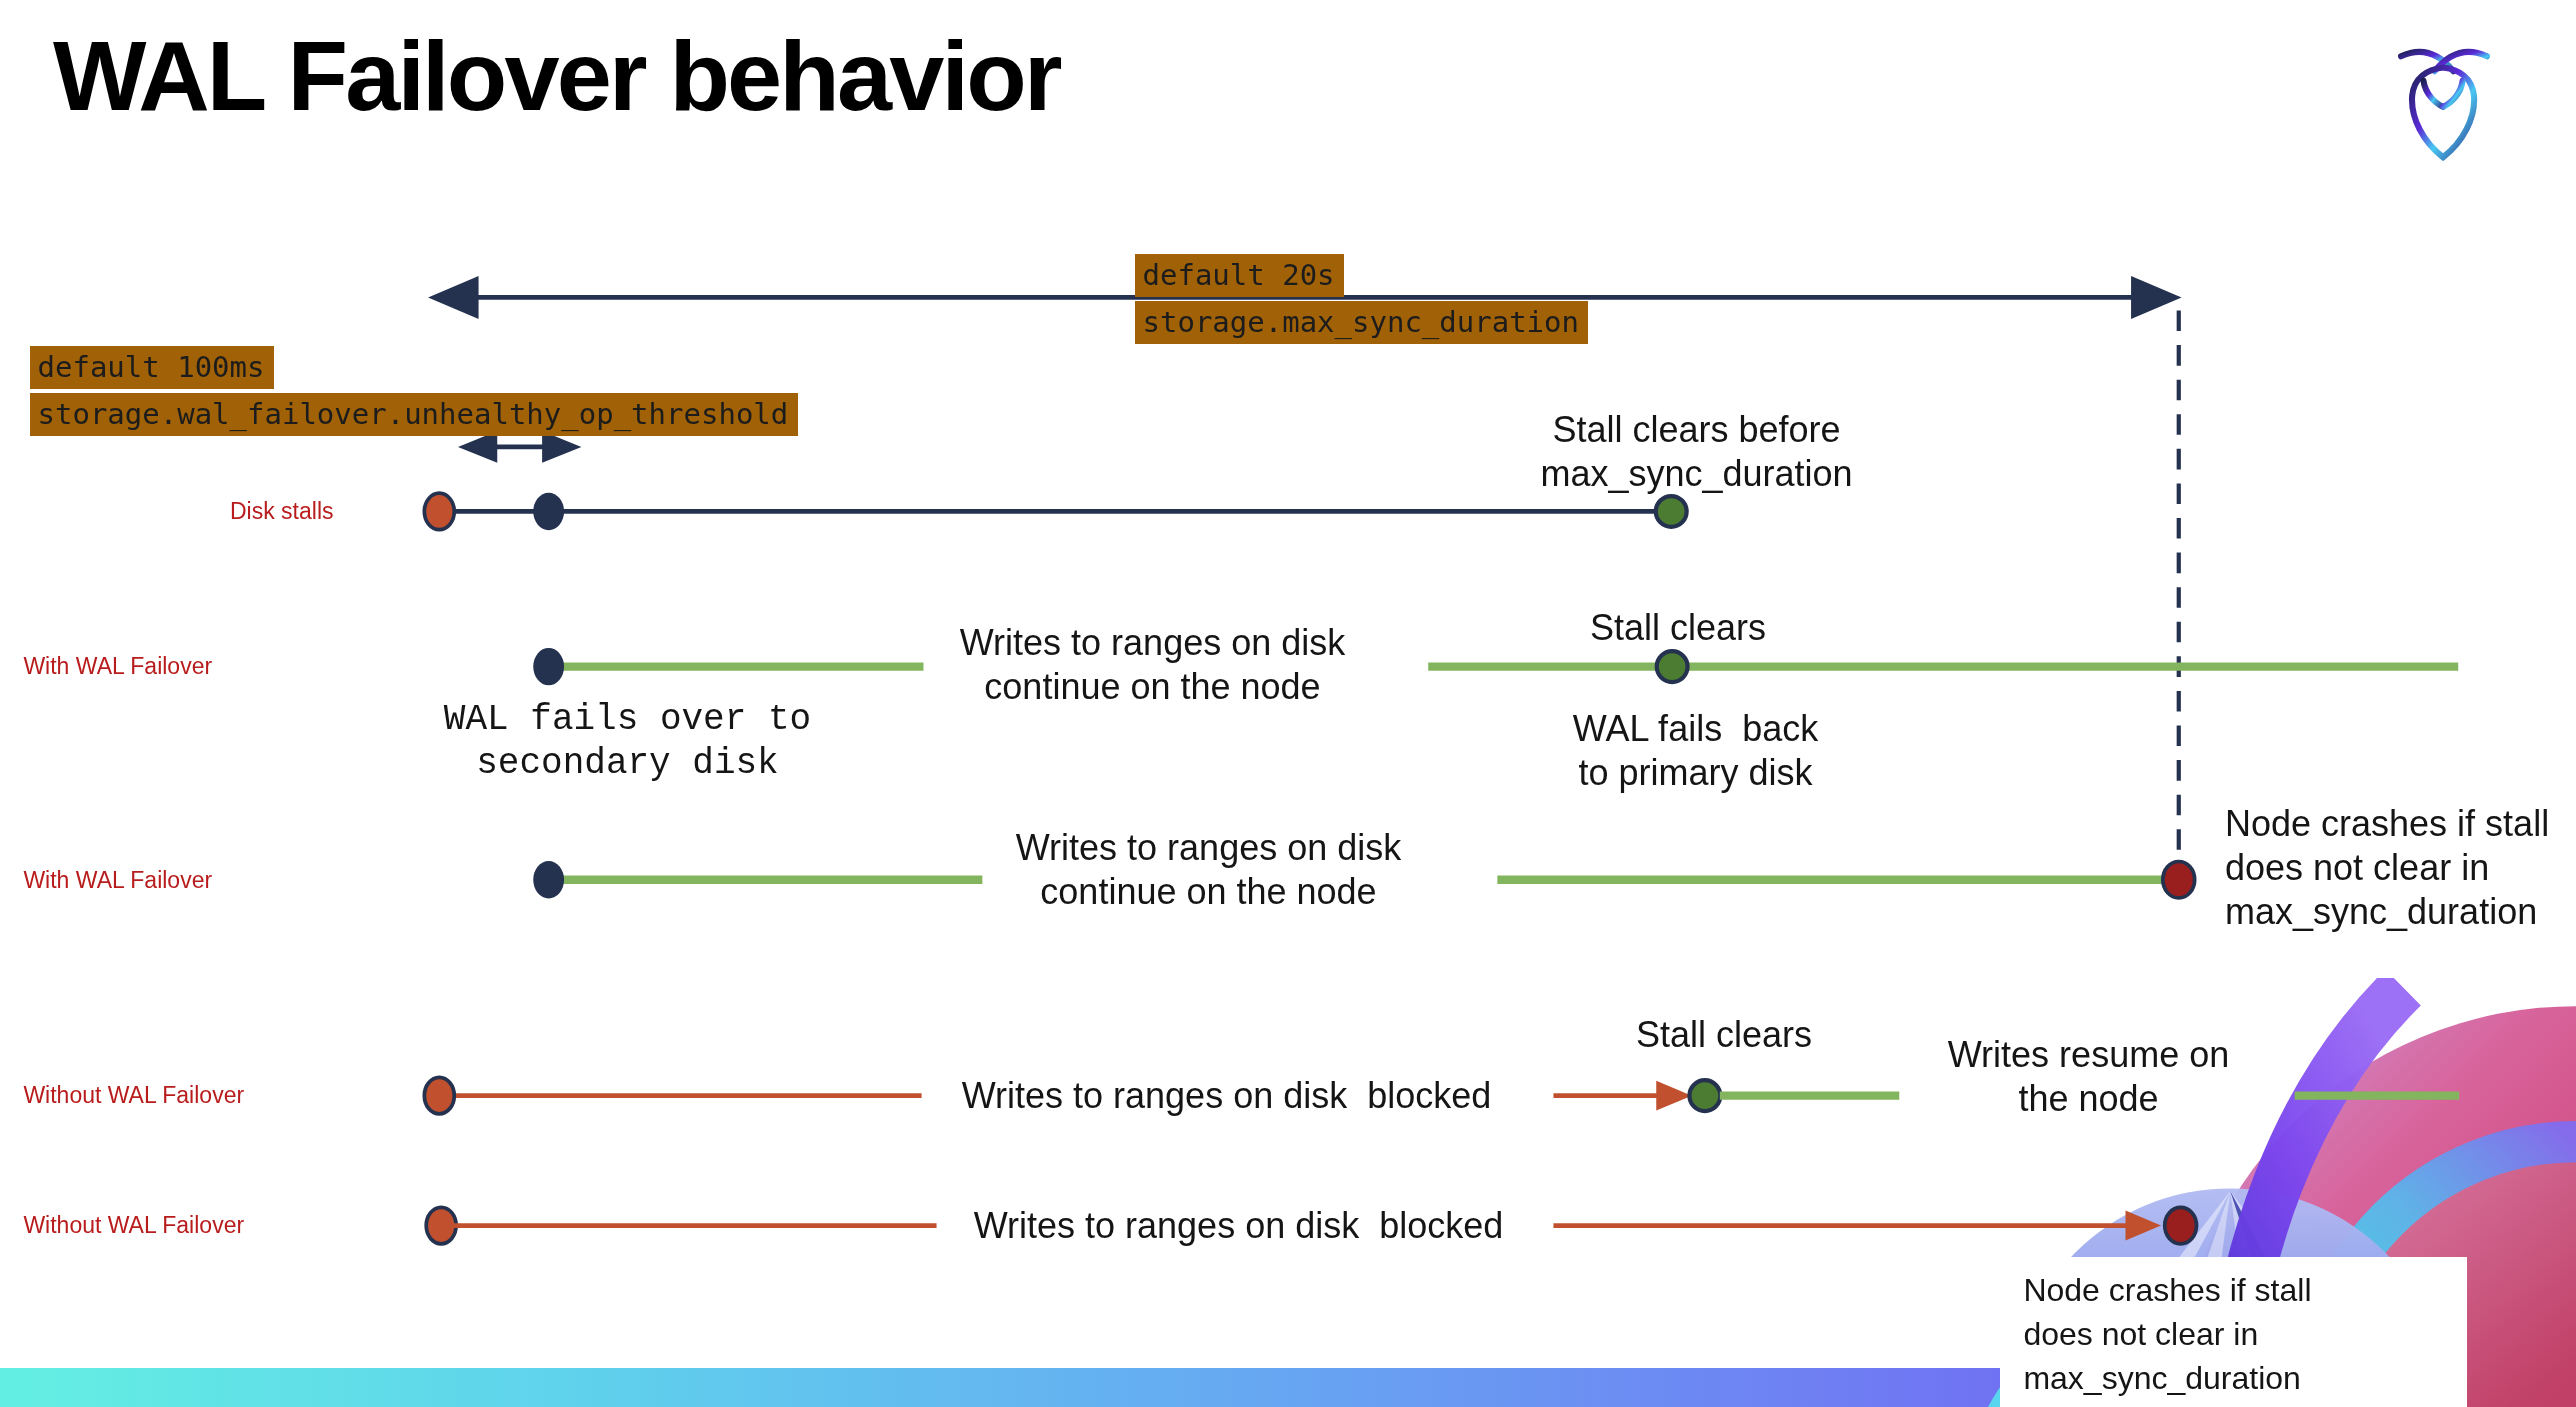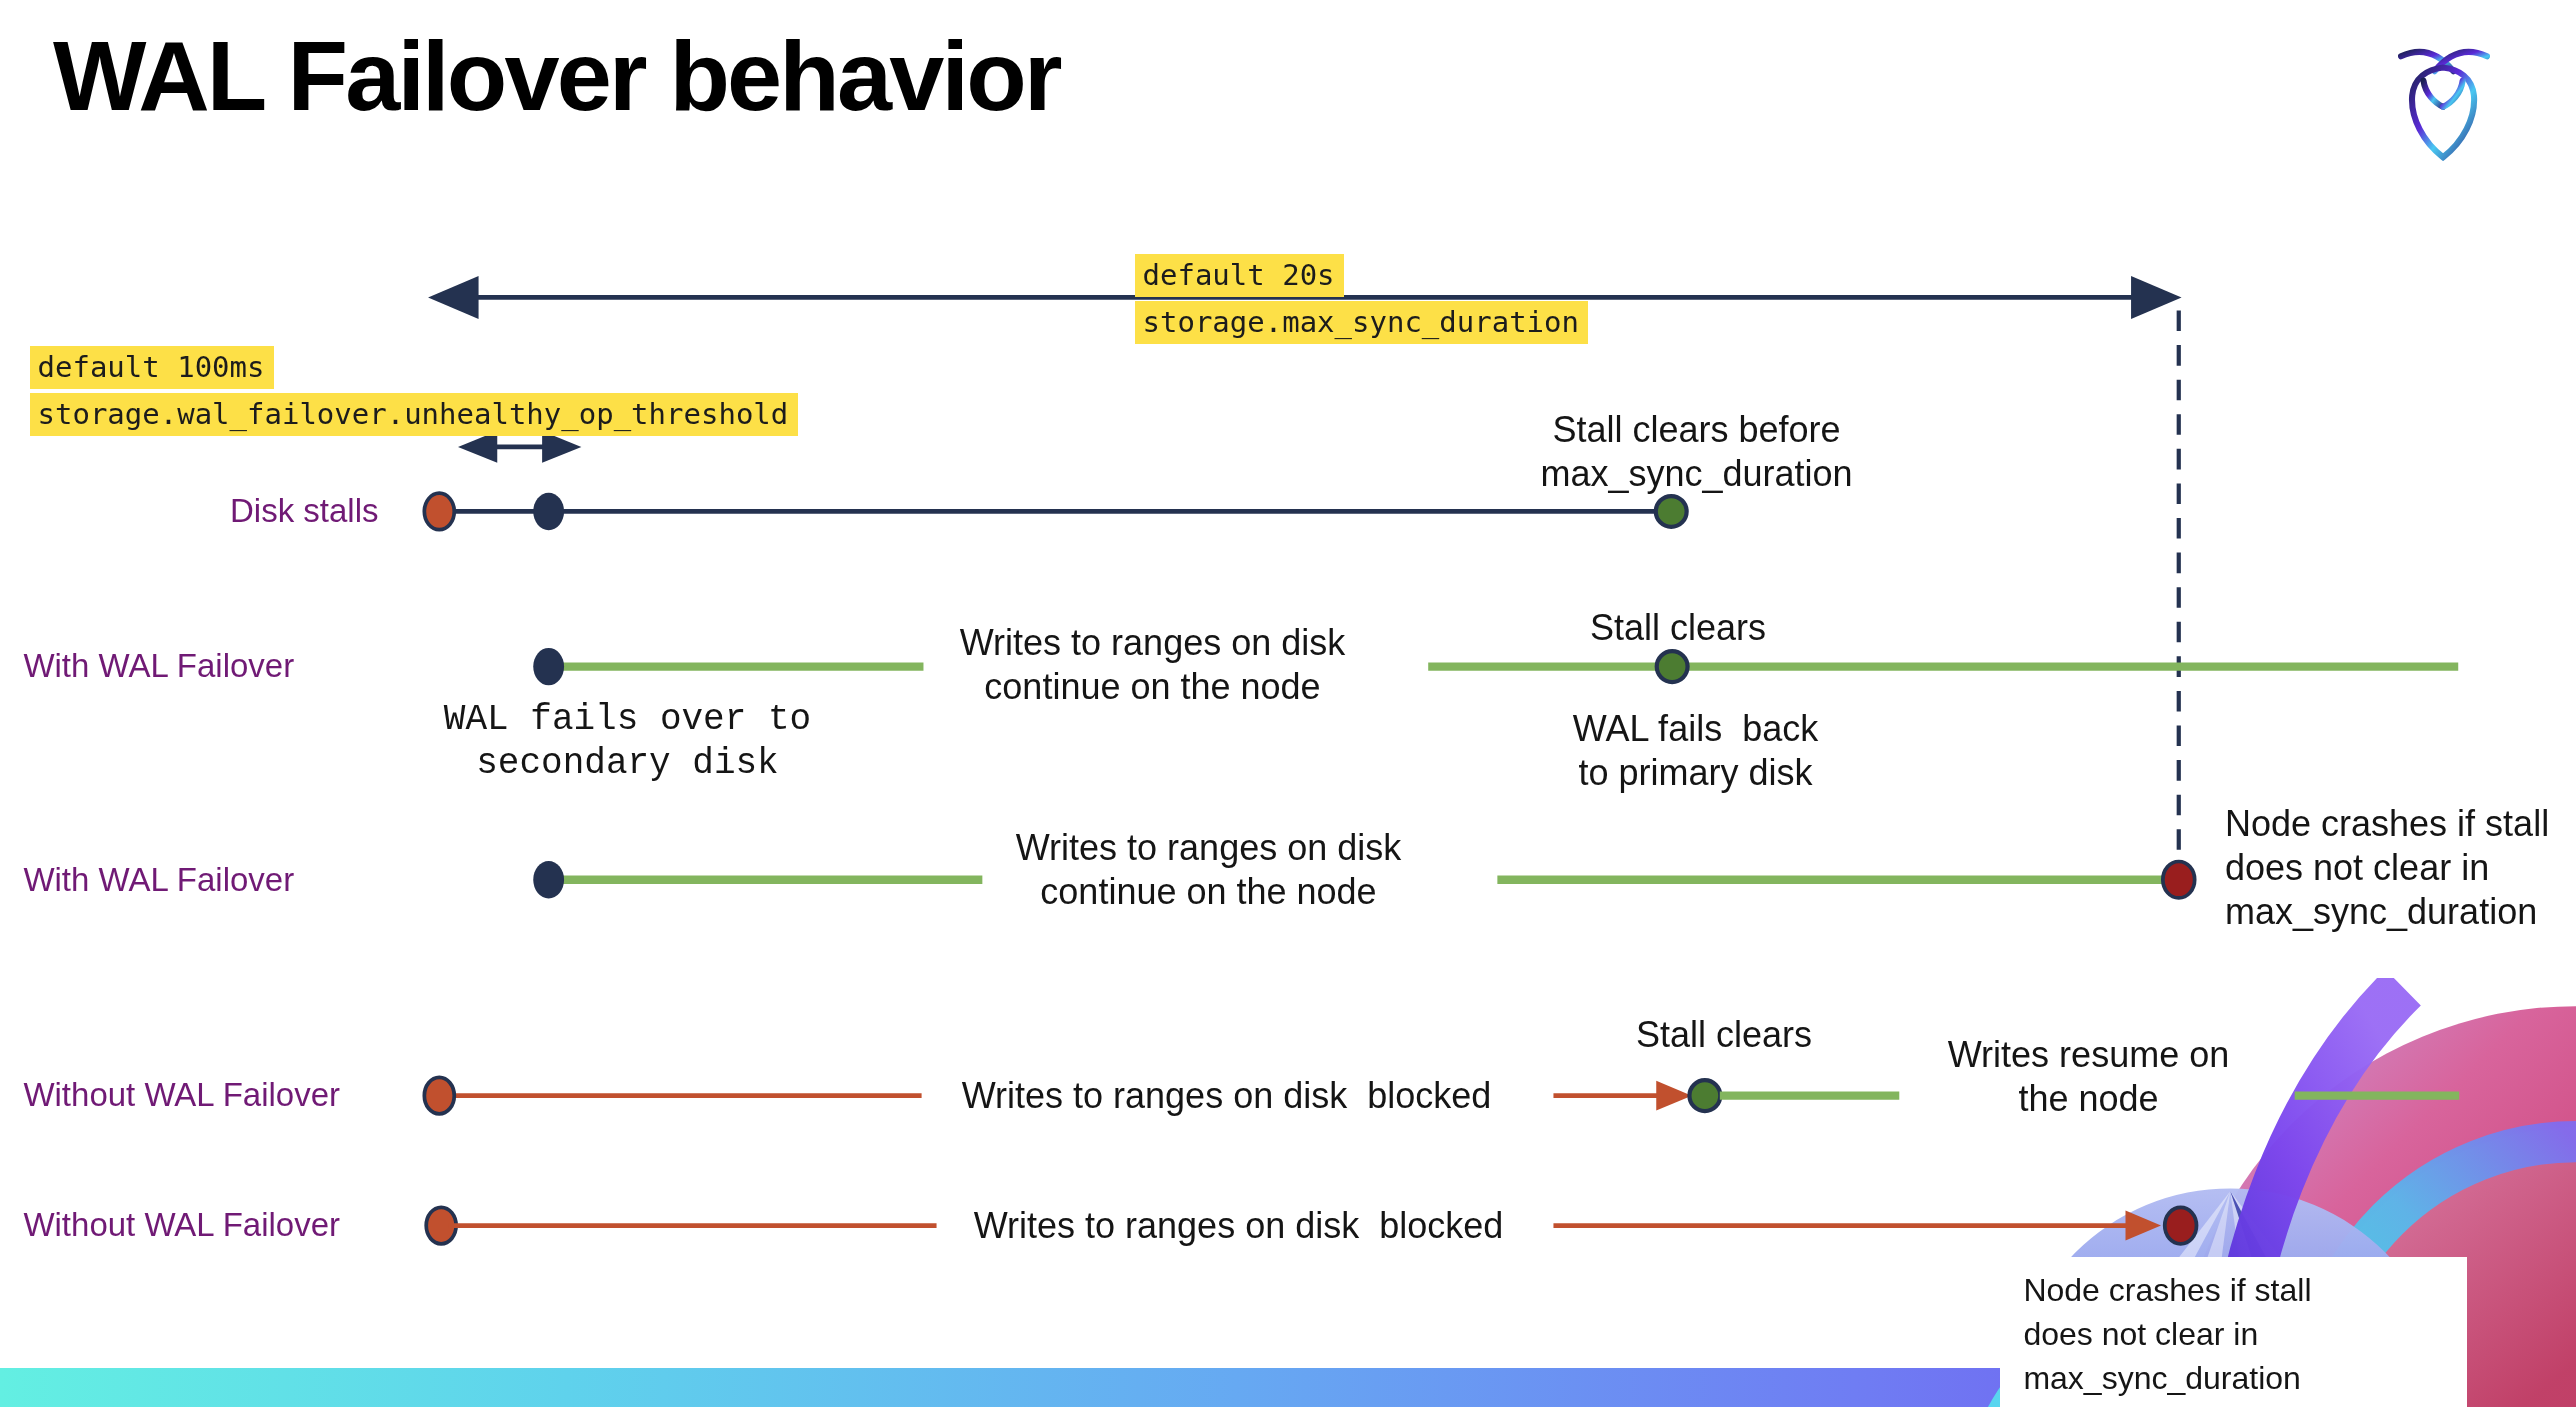--- a/index.html
+++ b/index.html
@@ -3,23 +3,23 @@
 <meta charset="utf-8">
 <style>
   html,body{margin:0;padding:0;background:#fff;}
   body{width:2576px;height:1408px;position:relative;overflow:hidden;
        font-family:"Liberation Sans",sans-serif;color:#111;}
   .title{position:absolute;left:53px;top:17px;margin:0;font-size:99px;line-height:1.2;
          font-weight:bold;letter-spacing:-2.8px;color:#000000;z-index:5;}
   .logo{position:absolute;left:2398px;top:45px;width:92px;height:116px;z-index:5;}
   .code-label{position:absolute;z-index:5;font-family:"DejaVu Sans Mono","Liberation Mono",monospace;
               font-size:29px;color:#1c1c1c;}
-  .code-label span{display:table;background:#fde047;padding:3.7px 9.3px 5.6px 7.5px;margin:0 0 3.7px 0;white-space:pre;}
+  .code-label span{display:table;background:#a16207;padding:3.7px 9.3px 5.6px 7.5px;margin:0 0 3.7px 0;white-space:pre;}
   .diagram{position:absolute;left:0;top:0;width:2576px;height:1408px;z-index:4;}
-  .rowlabel{position:absolute;font-size:33px;color:#701a75;transform:translateY(-50%);
+  .rowlabel{position:absolute;font-size:23px;color:#b91c1c;transform:translateY(-50%);
             white-space:nowrap;z-index:5;}
   .note{position:absolute;font-size:36px;line-height:44px;text-align:center;
         white-space:pre-wrap;color:#151515;z-index:5;}
   .note.left{text-align:left;}
   .footer-bar{position:absolute;left:0;top:1368px;width:2576px;height:39px;z-index:1;
     background:linear-gradient(90deg,#63efe2 0%,#5fd2ec 22%,#66a9f2 48%,#6f7df3 72%,#7247ee 100%);}
   .corner-art{position:absolute;left:1922px;top:978px;width:654px;height:430px;z-index:2;}
   .crash-box{position:absolute;left:2000px;top:1257px;width:467px;height:150px;background:#ffffff;
              z-index:3;box-sizing:border-box;padding:11.2px 18.7px 0 23.4px;}
   .crash-box .note-inner{font-size:32px;line-height:44px;white-space:pre-wrap;color:#151515;text-align:left;}

